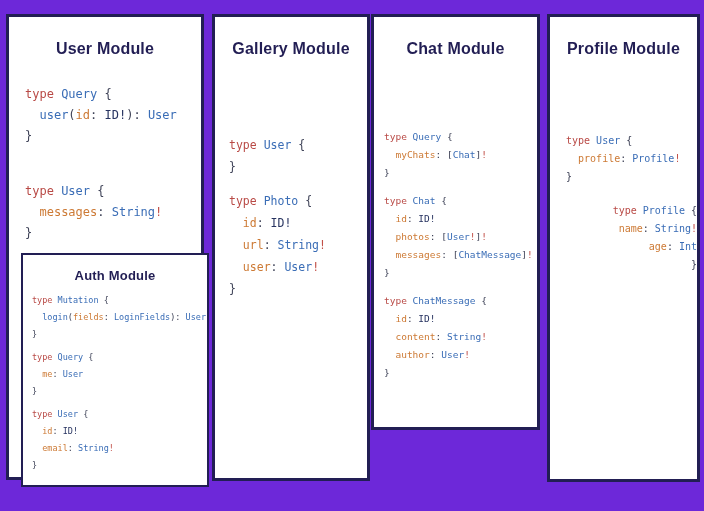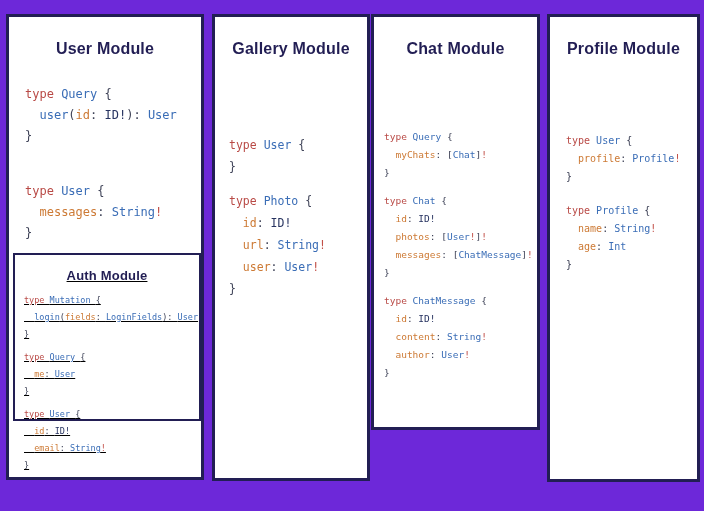--- a/index.html
+++ b/index.html
@@ -9,22 +9,22 @@
   }
   .panel {
     position:absolute; background:#ffffff; box-sizing:border-box;
     border:3px solid var(--navy, #221e54);
   }
   .p1 { left:6px;   top:14px; width:198px; height:466px; }
   .p2 { left:212px; top:14px; width:158px; height:467px; }
   .p3 { left:371px; top:14px; width:169px; height:416px; }
   .p4 { left:547px; top:14px; width:153px; height:468px; }
   .auth {
-    left:4px; top:236px; width:188px; height:168px;
-    border-width:2px; background:#ffffff;text-decoration:underline;
+    left:12px; top:236px; width:188px; height:234px;
+    border-width:2px; background:#ffffff;
   }
   .title {
     margin:0; padding-top:23px; text-align:center;
     font-size:16px; font-weight:bold; color:var(--navy, #221e54);
     letter-spacing:0.2px; line-height:18px;
   }
   .auth .title { padding-top:13px; font-size:13px; line-height:15px; }
   .code {
     font-family:"DejaVu Sans Mono", monospace;
     color:var(--pu, #3e4257);
@@ -32,21 +32,21 @@
   .p1 > .code   { margin:26px 0 0 16px; font-size:12px;  line-height:21px; }
   .p2 > .code   { margin:76px 0 0 14px; font-size:11.5px; line-height:22px; }
   .p3 > .code   { margin:70px 0 0 10px; font-size:9.5px; line-height:18px; }
   .p4 > .code   { margin:74px 0 0 16px; font-size:10px;  line-height:18px; }
   .auth > .code { margin:9px 0 0 9px;   font-size:8.5px; line-height:17px; }
   .line { white-space:pre; }
   .block { margin:0; }
   .p1 > .code .block + .block   { margin-top:34px; }
   .p2 > .code .block + .block   { margin-top:12px; }
   .p3 > .code .block + .block   { margin-top:10px; }
-  .p4 > .code .block + .block   { margin-top:16px; }
+  .p4 > .code .block + .block   { margin-top:16px;text-align:right; }
   .auth > .code .block + .block { margin-top:6px; }
   .tk-kw { color:var(--kw, #b94a46); }
   .tk-ty { color:var(--ty, #3a6db6); }
   .tk-fl { color:var(--fl, #cd7a35); }
   .tk-pu { color:var(--pu, #3e4257); }
   .tk-sc { color:var(--sc, #273360); }
   .tk-bg { color:var(--bg, #c25048); }
 </style>
 </head>
 <body>

